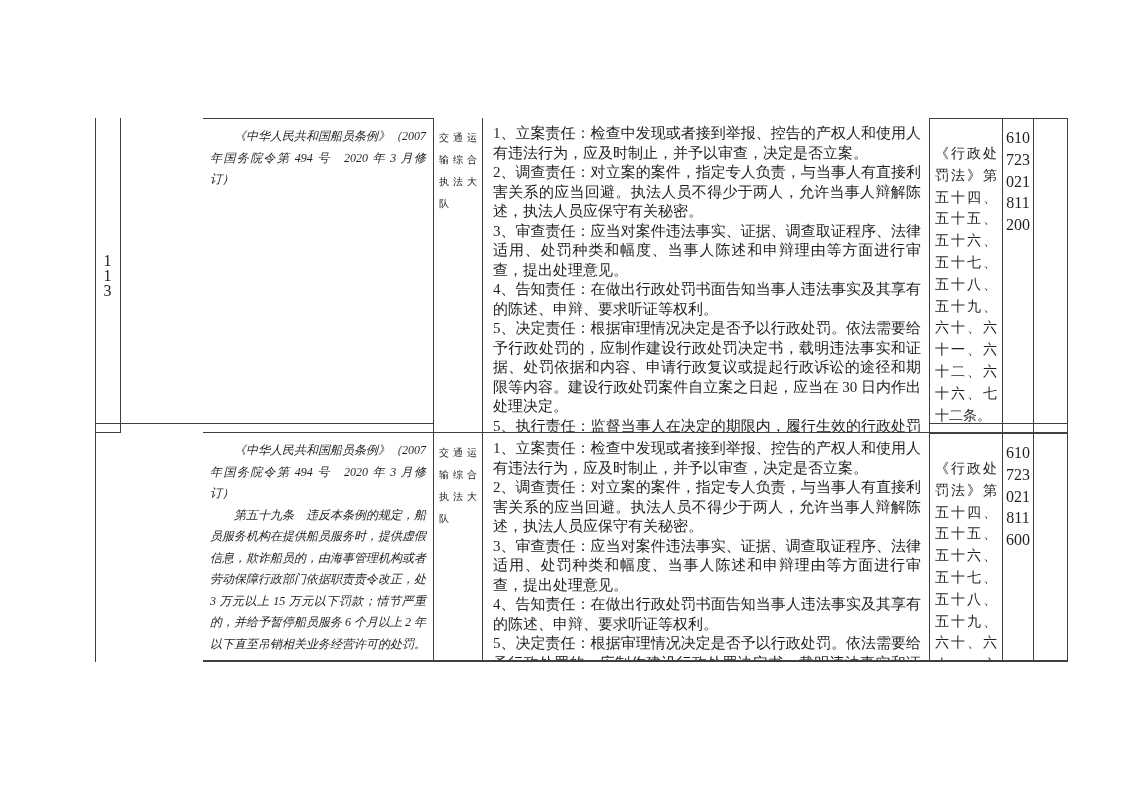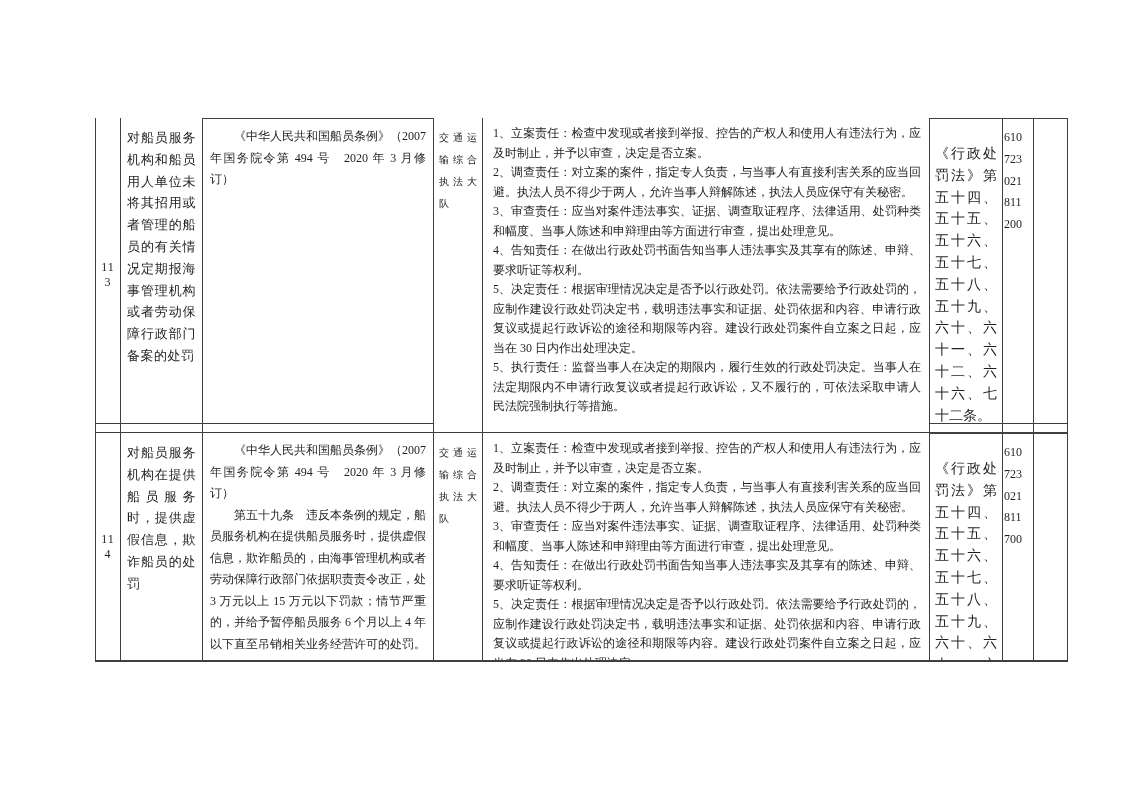--- a/index.html
+++ b/index.html
@@ -30,61 +30,58 @@
   .ra{top:0;height:315px;border-bottom:1px solid var(--bc);}
   .rb{top:315px;height:229px;border-bottom:2px solid var(--bc);}
   .bt{border-top:1px solid var(--bc);}
   
   .hl{position:absolute;top:305px;height:1px;background:var(--bc);}
   .hl-left{left:0;width:338px;}
   .hl-right{left:834px;width:138px;}
   
   .num{
     display:flex;align-items:center;justify-content:center;
-    font-size:12px;line-height:15px;padding:0 4px;text-align:center;
+    font-size:16px;line-height:15px;padding:0 4px;text-align:center;
     word-break:break-all;letter-spacing:1px;
   }
   .name{
     font-size:13px;line-height:21.8px;padding:9px 6px;
     text-align:justify;letter-spacing:0.5px;word-break:break-all;
   }
   .basis{
     font-size:12px;line-height:21.5px;padding:7px 7px;
-    text-align:justify;word-break:break-all;
+    text-align:justify;word-break:break-all;font-style:italic;
   }
   .basis p{margin:0;text-indent:2em;}
   .dept{
     font-size:10px;line-height:22px;padding:9px 5px;
     text-align:justify;word-break:break-all;
   }
   .duties{
-    font-size:12px;line-height:19.5px;padding:6px 8px 0 10px;
+    font-size:15px;line-height:19.5px;padding:6px 8px 0 10px;
     text-align:justify;word-break:break-all;
   }
   .duties div{margin:0;}
   .lawref{
     font-size:14px;line-height:21.8px;padding:24px 5px;
     text-align:justify;word-break:break-all;
   }
   .code{
-    font-size:12px;line-height:21.8px;padding:8px 1px;
-    word-break:break-all;
+    font-size:16px;line-height:21.8px;padding:8px 1px;
+    text-align:center;word-break:break-all;
   }
 </style>
 </head>
 <body>
 
 <div class="page">
   <div class="tbl">
 
     <div class="cell c1 ra num">
       <span>113</span>
-    </div>
-    <div class="cell c2 ra name">
-      <span>对船员服务机构和船员用人单位未将其招用或者管理的船员的有关情况定期报海事管理机构或者劳动保障行政部门备案的处罚</span>
     </div>
     <div class="cell c3 ra bt basis">
       <p>《中华人民共和国船员条例》（2007 年国务院令第 494 号　2020 年 3 月修订）</p>
     </div>
     <div class="cell c4 ra dept">
       <span>交通运输综合执法大队</span>
     </div>
     <div class="cell c5 ra duties" style="height:315px">
       <div>1、立案责任：检查中发现或者接到举报、控告的产权人和使用人有违法行为，应及时制止，并予以审查，决定是否立案。</div>
       <div>2、调查责任：对立案的案件，指定专人负责，与当事人有直接利害关系的应当回避。执法人员不得少于两人，允许当事人辩解陈述，执法人员应保守有关秘密。</div>
@@ -101,46 +98,40 @@
       <div>723</div>
       <div>021</div>
       <div>811</div>
       <div>200</div>
     </div>
     <div class="cell c8 ra bt"></div>
 
     <div class="hl hl-left"></div>
     <div class="hl hl-right"></div>
 
-    <div class="cell c1 rb num">
-      <span>114</span>
-    </div>
-    <div class="cell c2 rb name">
-      <span>对船员服务机构在提供船员服务时，提供虚假信息，欺诈船员的处罚</span>
-    </div>
     <div class="cell c3 rb basis">
       <p>《中华人民共和国船员条例》（2007 年国务院令第 494 号　2020 年 3 月修订）</p>
-      <p>第五十九条　违反本条例的规定，船员服务机构在提供船员服务时，提供虚假信息，欺诈船员的，由海事管理机构或者劳动保障行政部门依据职责责令改正，处 3 万元以上 15 万元以下罚款；情节严重的，并给予暂停船员服务 6 个月以上 4 年以下直至吊销相关业务经营许可的处罚。</p>
+      <p>第五十九条　违反本条例的规定，船员服务机构在提供船员服务时，提供虚假信息，欺诈船员的，由海事管理机构或者劳动保障行政部门依据职责责令改正，处 3 万元以上 15 万元以下罚款；情节严重的，并给予暂停船员服务 6 个月以上 2 年以下直至吊销相关业务经营许可的处罚。</p>
     </div>
     <div class="cell c4 rb dept">
       <span>交通运输综合执法大队</span>
     </div>
     <div class="cell c5 rb duties">
       <div>1、立案责任：检查中发现或者接到举报、控告的产权人和使用人有违法行为，应及时制止，并予以审查，决定是否立案。</div>
       <div>2、调查责任：对立案的案件，指定专人负责，与当事人有直接利害关系的应当回避。执法人员不得少于两人，允许当事人辩解陈述，执法人员应保守有关秘密。</div>
       <div>3、审查责任：应当对案件违法事实、证据、调查取证程序、法律适用、处罚种类和幅度、当事人陈述和申辩理由等方面进行审查，提出处理意见。</div>
       <div>4、告知责任：在做出行政处罚书面告知当事人违法事实及其享有的陈述、申辩、要求听证等权利。</div>
       <div>5、决定责任：根据审理情况决定是否予以行政处罚。依法需要给予行政处罚的，应制作建设行政处罚决定书，载明违法事实和证据、处罚依据和内容、申请行政复议或提起行政诉讼的途径和期限等内容。建设行政处罚案件自立案之日起，应当在 30 日内作出处理决定。</div>
     </div>
     <div class="cell c6 rb bt lawref">
       <span>《行政处罚法》第五十四、五十五、五十六、五十七、五十八、五十九、六十、六十一、六十二、六十六、七十二条。</span>
     </div>
     <div class="cell c7 rb bt code">
       <div>610</div>
       <div>723</div>
       <div>021</div>
       <div>811</div>
-      <div>700</div>
+      <div>600</div>
     </div>
     <div class="cell c8 rb bt"></div>
 
   </div>
 </div>
 
 </body></html>

